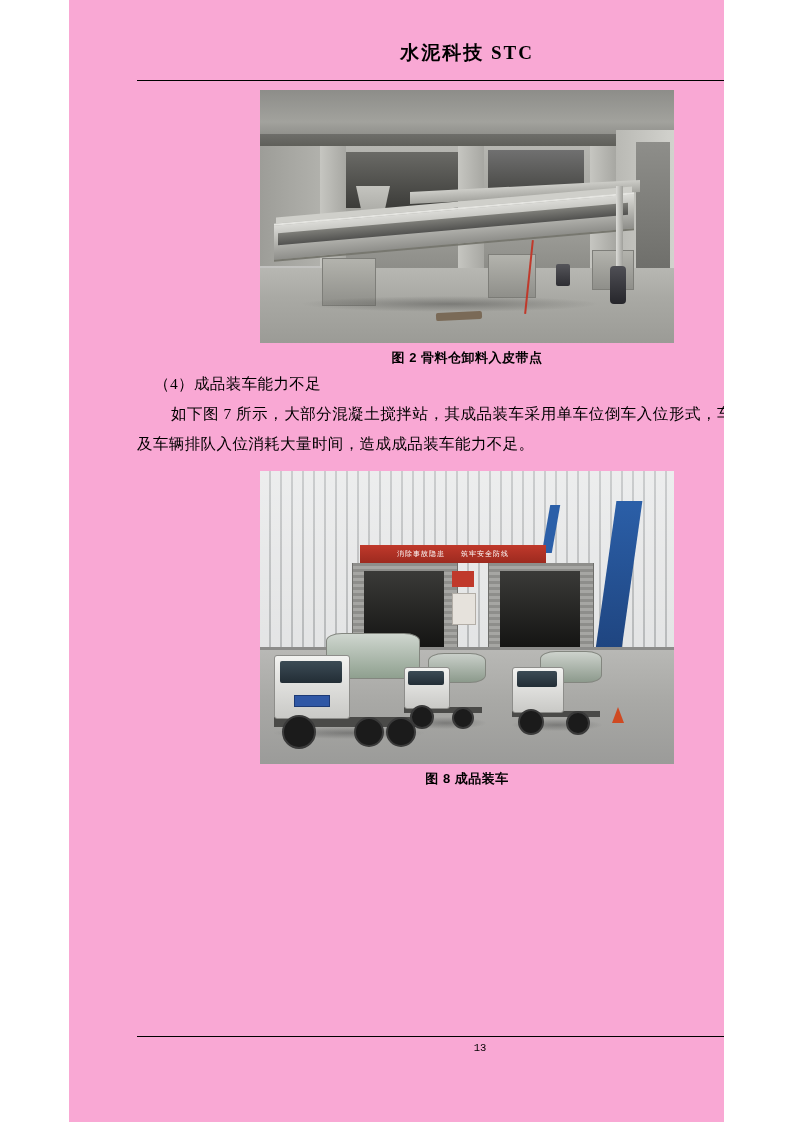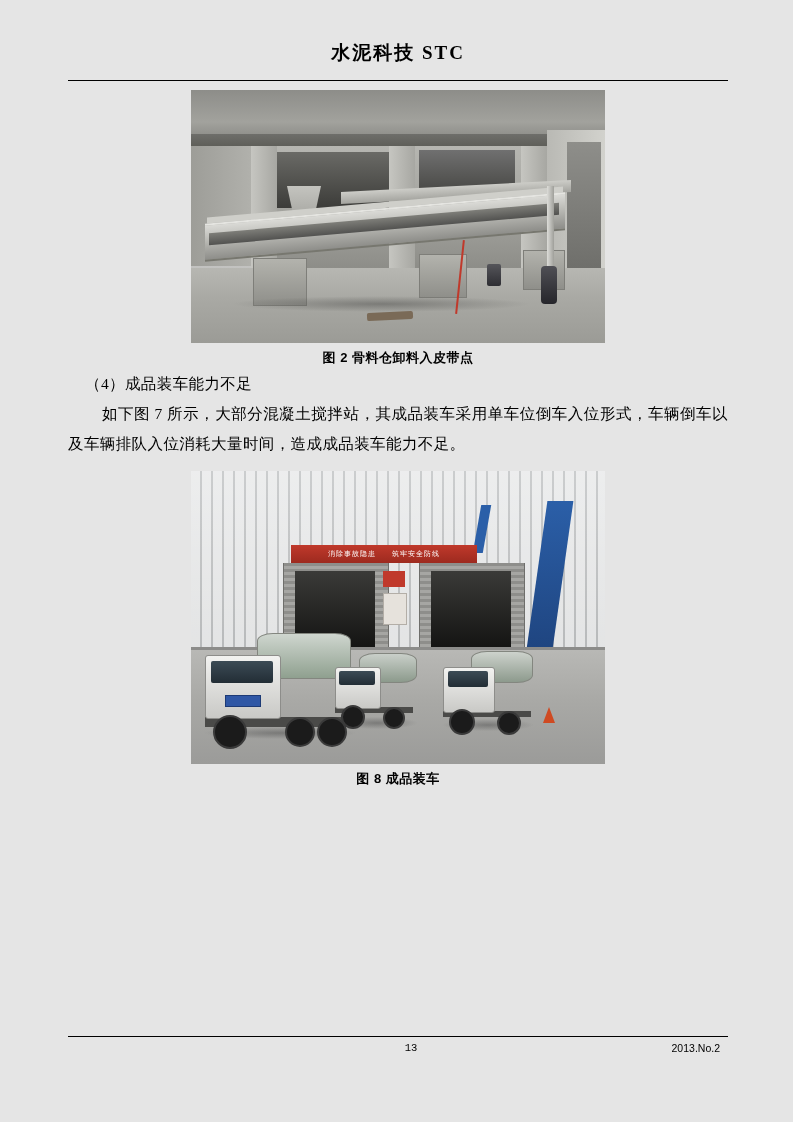--- a/index.html
+++ b/index.html
@@ -6,24 +6,24 @@
     margin: 0;
     padding: 0;
     background: #ffffff;
   }
   body {
     font-family: "Liberation Serif", "DejaVu Serif", serif;
     color: #000000;
   }
   .page {
     position: relative;
-    width: 793px;
+    width: 655px;
     height: 1122px;
     margin: 0 auto;
-    background: #e5e5e5;
+    background: #f9a8d4;
     overflow: hidden;
     box-sizing: border-box;
   }
 
   
   .header {
     position: absolute;
     left: 68px;
     top: 42px;
     width: 660px;

